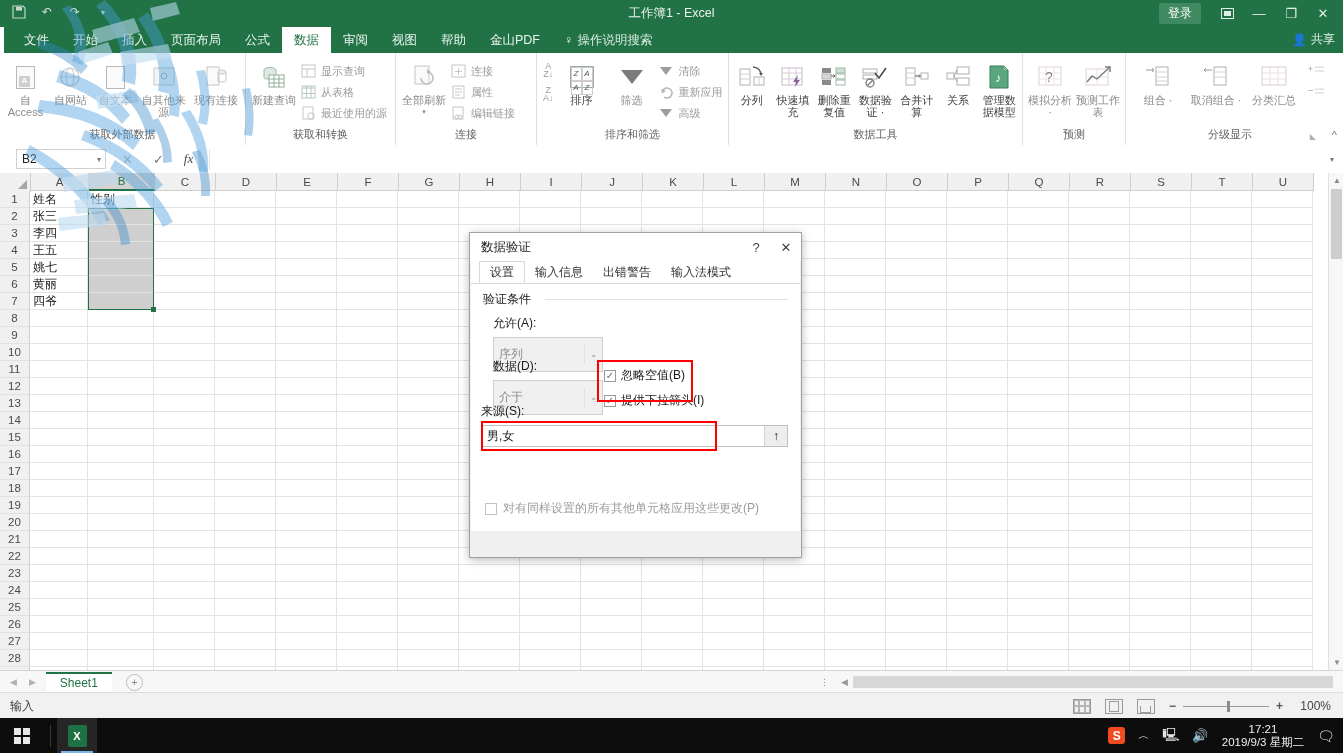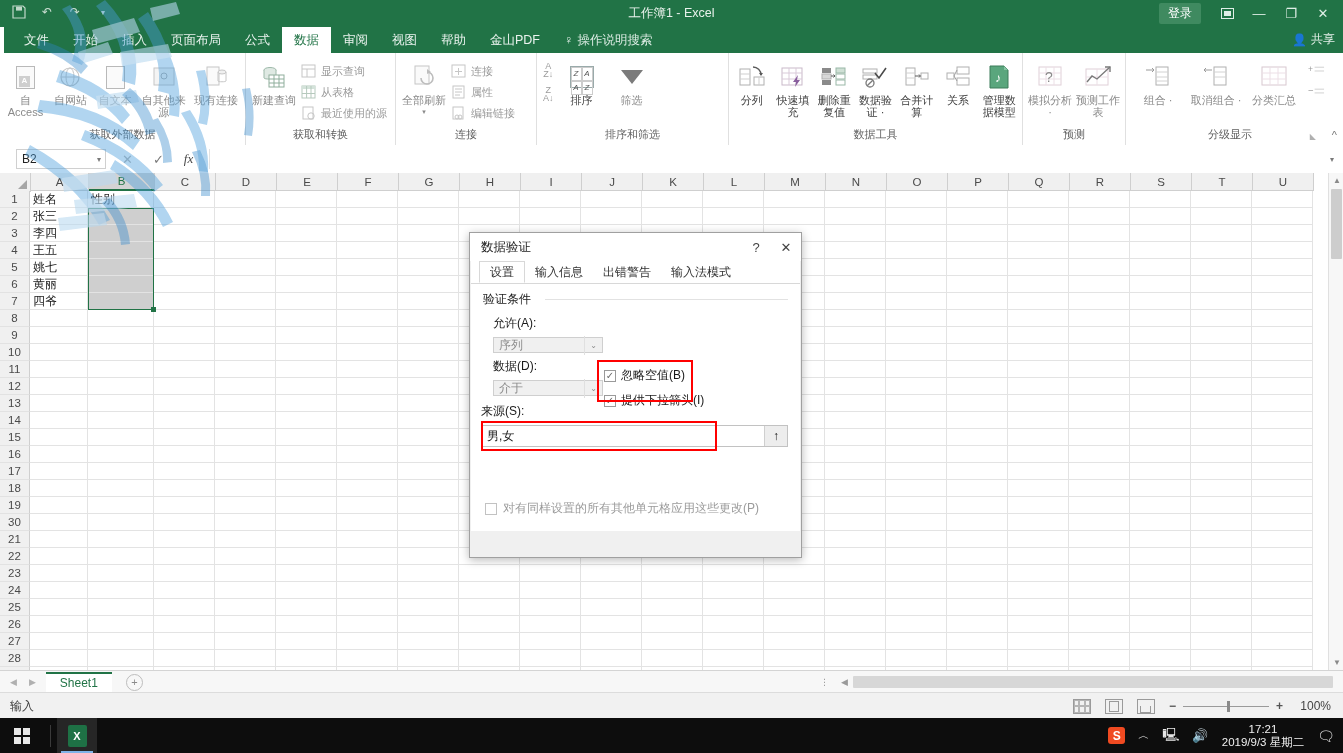--- a/index.html
+++ b/index.html
@@ -121,21 +121,21 @@
   .dlg-title .acts{margin-left:auto;display:flex;}
   .dlg-title .acts div{width:30px;height:28px;display:flex;align-items:center;justify-content:center;color:#444;font-size:13px;}
   .dlg-body{background:#fff;margin:0 1px;height:270px;position:relative;}
   .dtabs{display:flex;padding-left:8px;border-bottom:1px solid #d8d8d8;height:22px;}
   .dtab{padding:0 10px;font-size:12px;color:#333;display:flex;align-items:center;height:22px;box-sizing:border-box;}
   .dtab.active{border:1px solid #d8d8d8;border-bottom:1px solid #fff;background:#fff;margin-bottom:-1px;}
   .sec{position:absolute;left:12px;top:30px;right:12px;}
   .sec-label{font-size:12px;color:#1a1a1a;background:#fff;padding-right:5px;display:inline-block;}
   .sec-line{position:absolute;left:62px;right:0;top:8px;height:1px;background:#e2e2e2;}
   .fld-label{font-size:12px;color:#1a1a1a;}
-  .sel-ctl{width:110px;height:16px;border:1px solid #cfcfcf;background:#f0f0f0;color:#8b8b8b;
+  .sel-ctl{width:110px;height:35px;border:1px solid #cfcfcf;background:#f0f0f0;color:#8b8b8b;
            display:flex;align-items:center;padding-left:5px;box-sizing:border-box;font-size:12px;}
   .sel-ctl .arw{margin-left:auto;width:17px;height:19px;display:flex;align-items:center;justify-content:center;color:#8a8a8a;font-size:8px;border-left:1px solid #e0e0e0;}
   .cbrow{display:flex;align-items:center;gap:5px;font-size:12px;color:#1a1a1a;}
   .cbox{width:12px;height:12px;border:1px solid #9a9a9a;background:#fff;display:flex;align-items:center;justify-content:center;
         font-size:10px;color:#6a6a6a;box-sizing:border-box;}
   .src-ctl{height:22px;border:1px solid #c2c2c2;background:#fff;display:flex;align-items:center;box-sizing:border-box;}
   .src-ctl .v{padding-left:5px;font-size:12px;color:#1a1a1a;flex:1;}
   .src-ctl .picker{width:22px;height:20px;background:#ededed;border-left:1px solid #cfcfcf;display:flex;align-items:center;justify-content:center;font-size:12px;color:#111;}
   .redbox{position:absolute;border:2.5px solid #ff0000;box-sizing:border-box;pointer-events:none;}
   .applyrow{position:absolute;left:14px;bottom:14px;display:flex;align-items:center;gap:6px;font-size:12px;color:#9b9b9b;}
@@ -377,20 +377,43 @@
                 </span>
               </span>
             <span>排序</span>
           </div>
           <div class="btn">
             <span class="gl">
                 <span class="funnel en"></span>
               </span>
             <span>筛选</span>
           </div>
+          <div class="small-list">
+            <div class="sbtn">
+              <span class="gl">
+                  <span class="funnel sm"></span>
+                </span>
+              <span>清除</span>
+            </div>
+            <div class="sbtn">
+              <span class="gl">
+                  <svg width="15" height="14" viewBox="0 0 15 14">
+                    <path d="M3 8a5 5 0 1 1 2 4" fill="none" stroke="#b5b5b5" stroke-width="1.5"></path>
+                    <path d="M2 4l2 4 3-2z" fill="#b5b5b5"></path>
+                  </svg>
+                </span>
+              <span>重新应用</span>
+            </div>
+            <div class="sbtn">
+              <span class="gl">
+                  <span class="funnel sm"></span>
+                </span>
+              <span>高级</span>
+            </div>
+          </div>
         </div>
         <div class="gname">排序和筛选</div>
       </div>
 
       <div class="rgroup" style="width:294px;">
         <div class="gbody" style="gap:4px;">
           <div class="btn en">
             <span class="gl">
                 <svg width="26" height="24" viewBox="0 0 26 24">
                   <rect x="1" y="4" width="10" height="16" fill="#fff" stroke="#b0b0b0"></rect>
@@ -633,21 +656,21 @@
         <div class="rh">10</div>
         <div class="rh">11</div>
         <div class="rh">12</div>
         <div class="rh">13</div>
         <div class="rh">14</div>
         <div class="rh">15</div>
         <div class="rh">16</div>
         <div class="rh">17</div>
         <div class="rh">18</div>
         <div class="rh">19</div>
-        <div class="rh">30</div>
+        <div class="rh">20</div>
         <div class="rh">21</div>
         <div class="rh">22</div>
         <div class="rh">23</div>
         <div class="rh">24</div>
         <div class="rh">25</div>
         <div class="rh">26</div>
         <div class="rh">27</div>
         <div class="rh">28</div>
         <div class="rh">29</div>
       </div>

